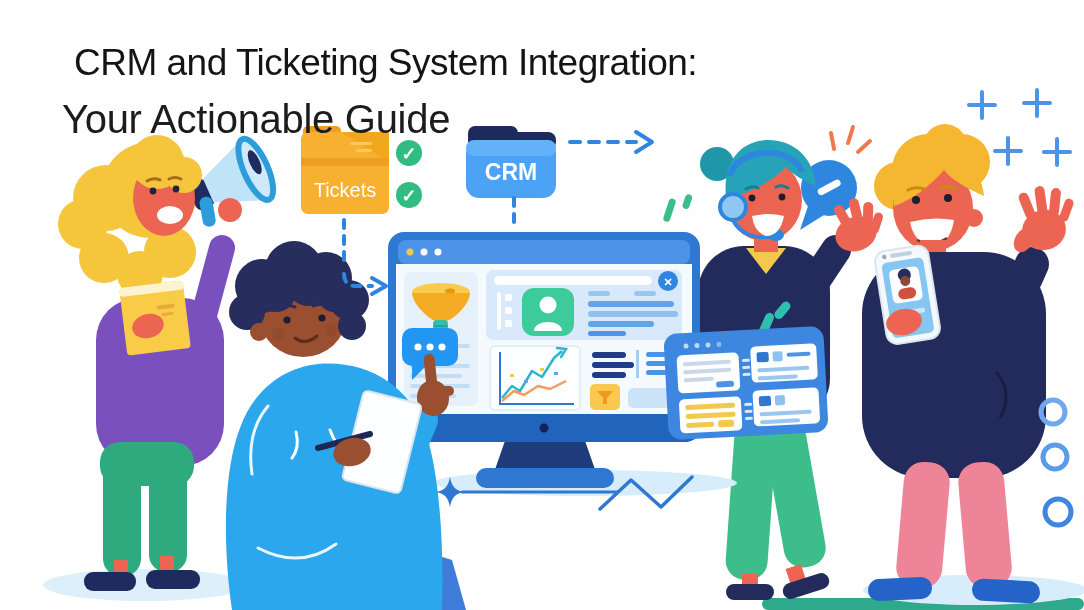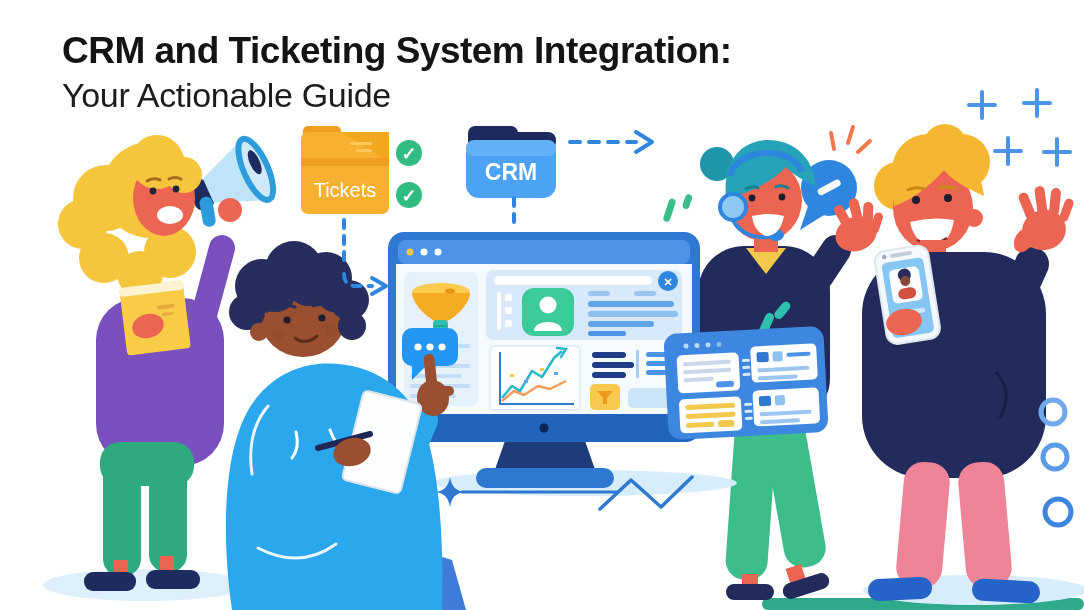--- a/index.html
+++ b/index.html
@@ -1,23 +1,23 @@
 <!DOCTYPE html>
 <html><head>
 <meta charset="utf-8">
 <style>
   html,body{margin:0;padding:0;background:#ffffff;}
   .canvas{position:relative;width:1084px;height:610px;background:#ffffff;overflow:hidden;
           font-family:"Liberation Sans",sans-serif;}
   .scene{position:absolute;left:0;top:0;width:1084px;height:610px;}
   .title-block{position:absolute;left:62px;top:28px;z-index:5;}
-  .title-block h1{margin:0;font-family:"Liberation Sans",sans-serif;font-weight:700;
+  .title-block h1{margin:12px;font-family:"Liberation Sans",sans-serif;font-weight:400;
                   font-size:37px;line-height:46px;letter-spacing:-0.5px;color:#141414;text-align:center;}
   .title-block .subtitle{font-family:"Liberation Sans",sans-serif;font-weight:400;
-                  font-size:34px;line-height:42px;letter-spacing:-0.3px;color:#1c1c1c;}
+                  font-size:40px;line-height:42px;letter-spacing:-0.3px;color:#1c1c1c;}
   svg text{font-family:"Liberation Sans",sans-serif;}
 </style>
 </head>
 <body>
 
 <div class="canvas">
 
   <div class="title-block">
     <h1>CRM and Ticketing System Integration:</h1>
     <div class="subtitle">Your Actionable Guide</div>

